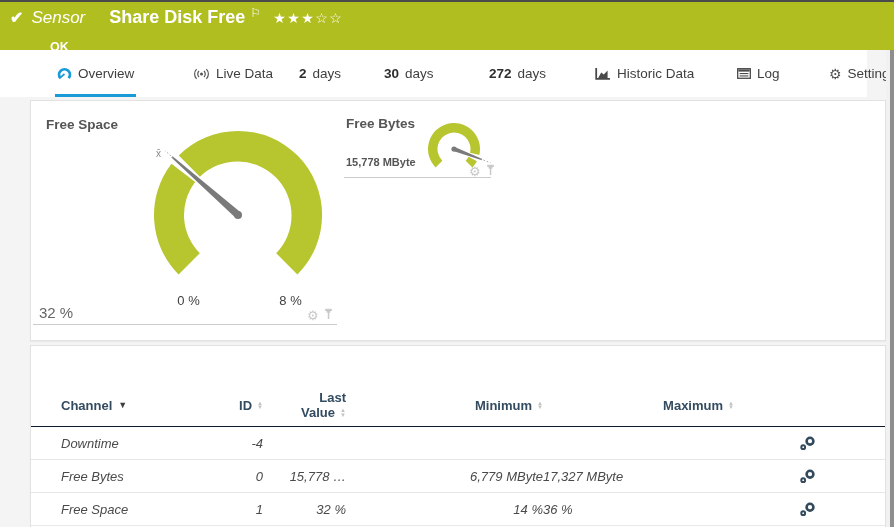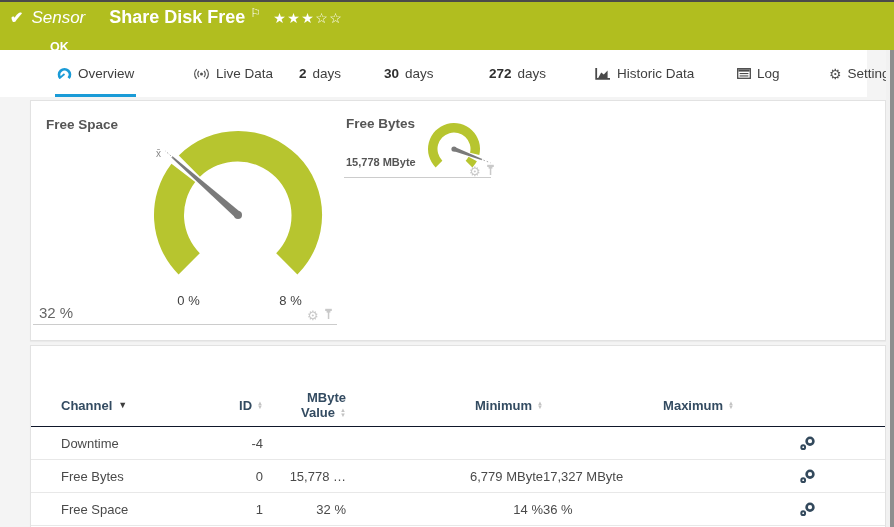--- a/index.html
+++ b/index.html
@@ -49,21 +49,21 @@
   .footline.small{left:313px;top:76px;width:147px;}
   .widget-icons{position:absolute;display:flex;align-items:center;gap:5px;cursor:pointer;}
   .widget-icons.big{left:276px;top:205px;}
   .widget-icons.small{left:438px;top:61px;}
   .widget-icons .g{font-size:13px;color:#c9c9c9;line-height:1;}
 
   
   .thead{display:flex;align-items:center;height:42px;margin-top:38px;padding-left:30px;
          border-bottom:1px solid #0f172a;color:#334b61;font-weight:bold;font-size:13px;}
   .trow{display:flex;align-items:center;height:32px;padding-left:30px;
-        border-bottom:1px solid #e8e8e8;font-size:13px;color:#4a4a4a;cursor:pointer;}
+        border-bottom:1px solid #e8e8e8;font-size:13px;color:#4a4a4a;cursor:pointer;font-style:italic;}
   .cell{box-sizing:border-box;}
   .c-channel{width:140px;text-align:left;}
   .c-id{width:62px;text-align:right;}
   .c-last{width:83px;text-align:right;}
   .c-min{width:197px;text-align:right;}
   .c-max{width:191px;text-align:left;}
   .c-gear{width:146px;display:flex;justify-content:center;}
   .hcell{display:flex;align-items:center;justify-content:flex-end;}
   .hcell.left{justify-content:flex-start;}
   .hcell .sortpair{display:inline-flex;flex-direction:column;font-size:6px;line-height:4.5px;color:#c3c3c3;margin-left:5px;}
@@ -205,21 +205,21 @@
           <span class="sortdesc">▼</span>
         </div>
         <div class="cell hcell c-id">
           <span>ID</span>
           <span class="sortpair">
             <span>▲</span>
             <span>▼</span>
           </span>
         </div>
         <div class="cell hcell c-last h-last">
-          <span>MByte</span>
+          <span>Last</span>
           <span class="l2">Value<span class="sortpair">
               <span>▲</span>
               <span>▼</span>
             </span></span>
         </div>
         <div class="cell hcell c-min">
           <span>Minimum</span>
           <span class="sortpair">
             <span>▲</span>
             <span>▼</span>

